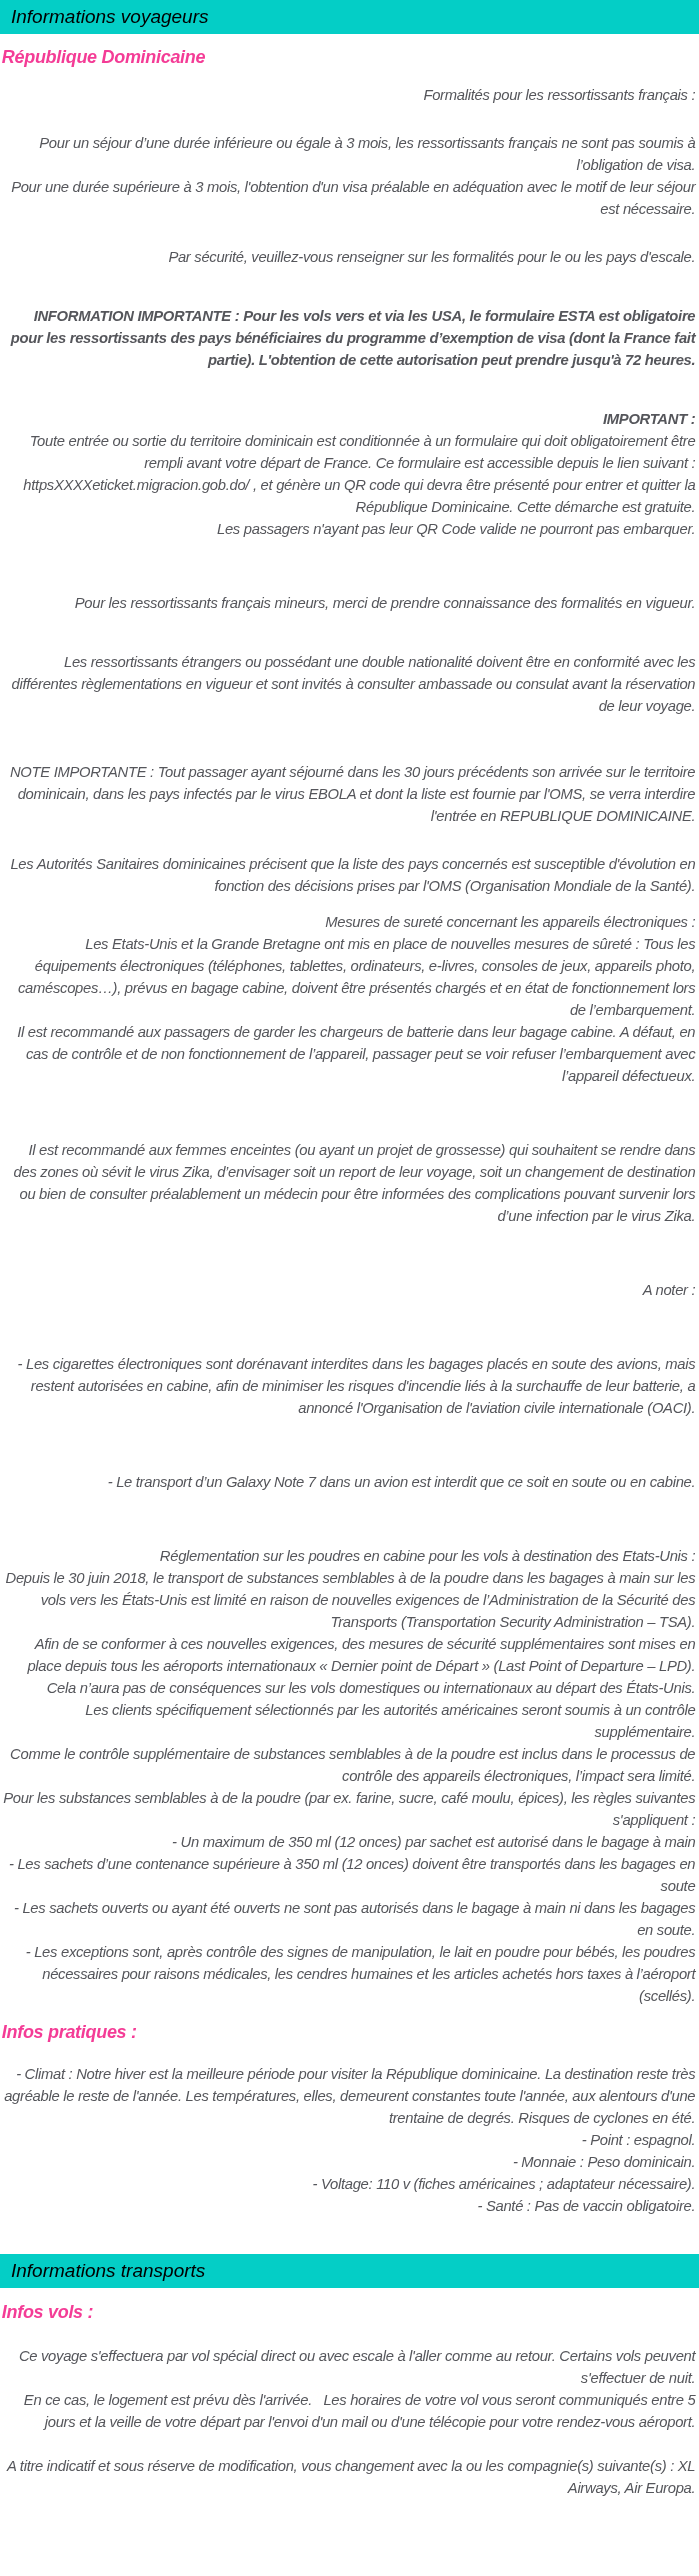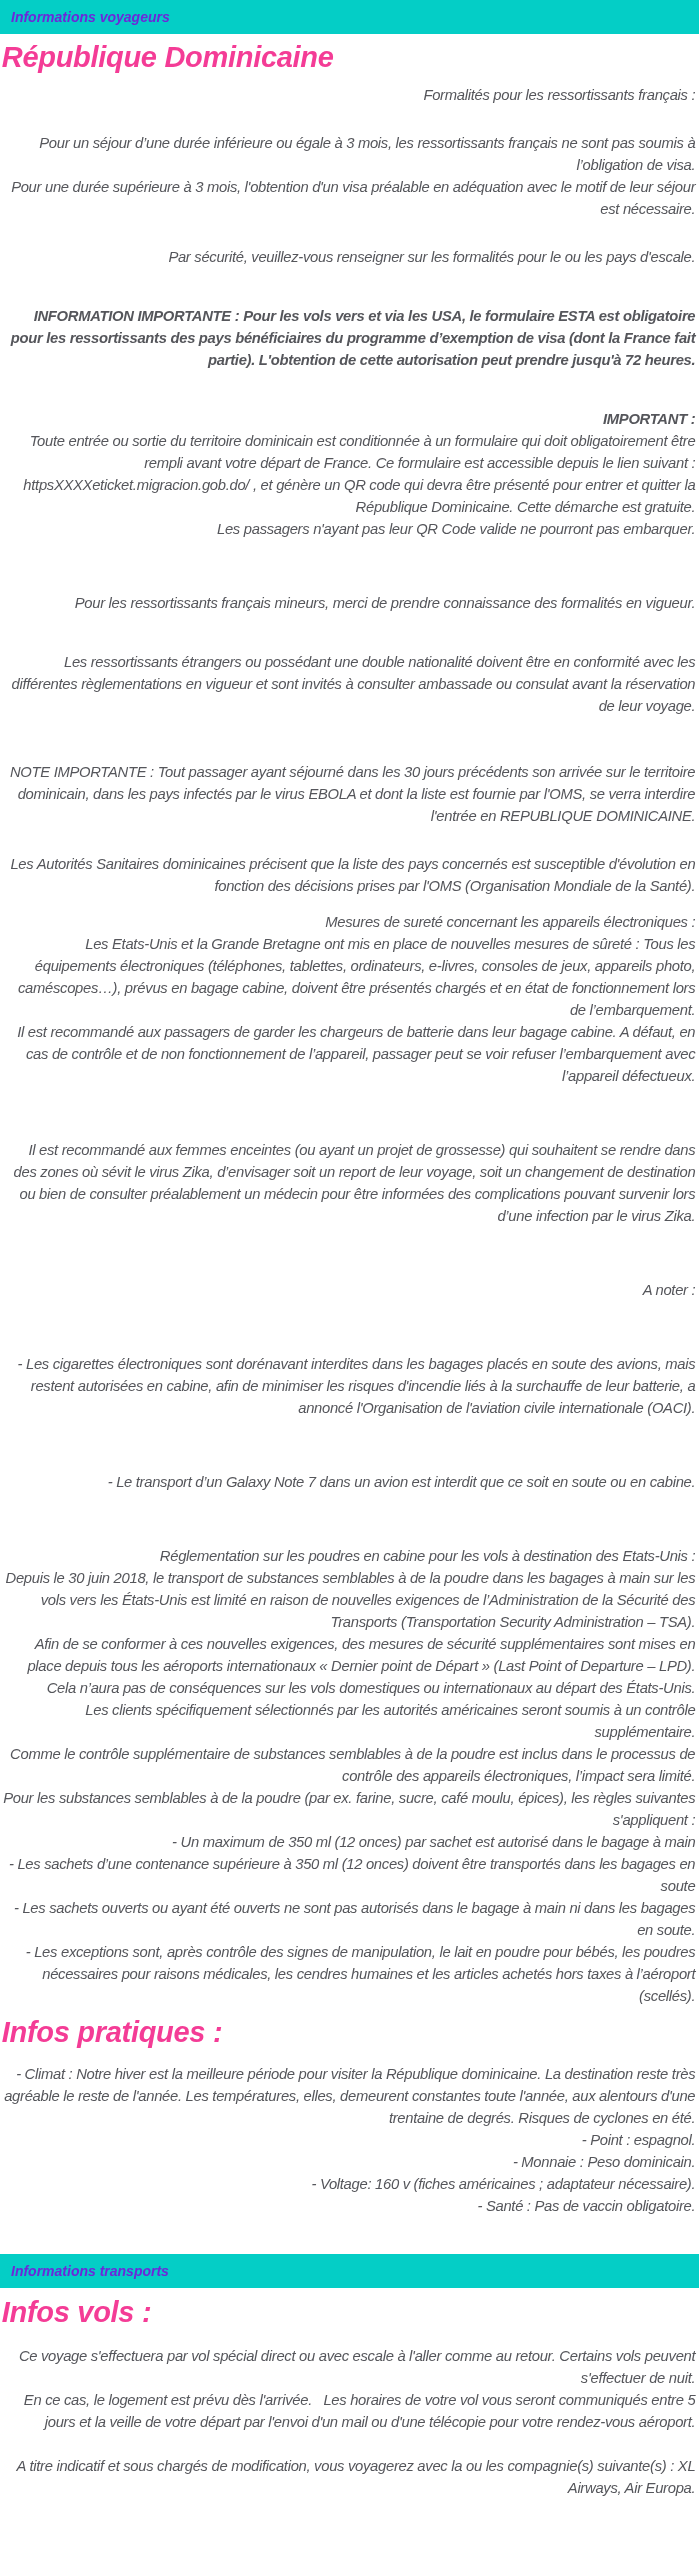--- a/index.html
+++ b/index.html
@@ -16,29 +16,29 @@
     letter-spacing:-0.3px;
   }
   .bar{
     background:#04cec6;
     height:34px;
     display:flex;
     align-items:center;
     padding-left:11px;
   }
   .bar-text{
-    color:#6d28d9;
-    font-weight:bold;
-    font-size:14px;
+    color:#000000;
+    font-weight:normal;
+    font-size:19px;
     letter-spacing:0;
   }
   h1.title, h2.subtitle{
     color:#f43c96;
     font-weight:bold;
-    font-size:29px;
+    font-size:18px;
     line-height:35px;
     margin:5.5px 3.7px 9.2px 1.8px;
   }
   h2.subtitle{margin:7.4px 3.7px 13px 1.8px;}
   h2.subtitle.vols{margin:7.4px 3.7px 14.8px 1.8px;}
   .doc p{
     margin:0;
     padding:0 3.7px 0 1.8px;
     text-align:right;
   }
@@ -91,27 +91,27 @@
   <p>- Un maximum de 350 ml (12 onces) par sachet est autorisé dans le bagage à main</p>
   <p>- Les sachets d’une contenance supérieure à 350 ml (12 onces) doivent être transportés dans les bagages en soute</p>
   <p>- Les sachets ouverts ou ayant été ouverts ne sont pas autorisés dans le bagage à main ni dans les bagages en soute.</p>
   <p>- Les exceptions sont, après contrôle des signes de manipulation, le lait en poudre pour bébés, les poudres nécessaires pour raisons médicales, les cendres humaines et les articles achetés hors taxes à l’aéroport (scellés).</p>
 
   <h2 class="subtitle">Infos pratiques :</h2>
 
   <p>- Climat : Notre hiver est la meilleure période pour visiter la République dominicaine. La destination reste très agréable le reste de l'année. Les températures, elles, demeurent constantes toute l'année, aux alentours d'une trentaine de degrés. Risques de cyclones en été.</p>
   <p>- Point : espagnol.</p>
   <p>- Monnaie : Peso dominicain.</p>
-  <p>- Voltage: 160 v (fiches américaines ; adaptateur nécessaire).</p>
+  <p>- Voltage: 110 v (fiches américaines ; adaptateur nécessaire).</p>
   <p>- Santé : Pas de vaccin obligatoire.</p>
 
   <header class="bar bar2">
     <span class="bar-text">Informations transports</span>
   </header>
 
   <h2 class="subtitle vols">Infos vols :</h2>
 
   <p>Ce voyage s'effectuera par vol spécial direct ou avec escale à l'aller comme au retour. Certains vols peuvent s'effectuer de nuit.</p>
   <p>En ce cas, le logement est prévu dès l'arrivée.&nbsp;&nbsp; Les horaires de votre vol vous seront communiqués entre 5 jours et la veille de votre départ par l'envoi d'un mail ou d'une télécopie pour votre rendez-vous aéroport.</p>
-  <p class="m24">A titre indicatif et sous chargés de modification, vous voyagerez avec la ou les compagnie(s) suivante(s) : XL Airways, Air Europa.</p>
+  <p class="m24">A titre indicatif et sous réserve de modification, vous changement avec la ou les compagnie(s) suivante(s) : XL Airways, Air Europa.</p>
 
 </div>
 
 
 </body></html>

